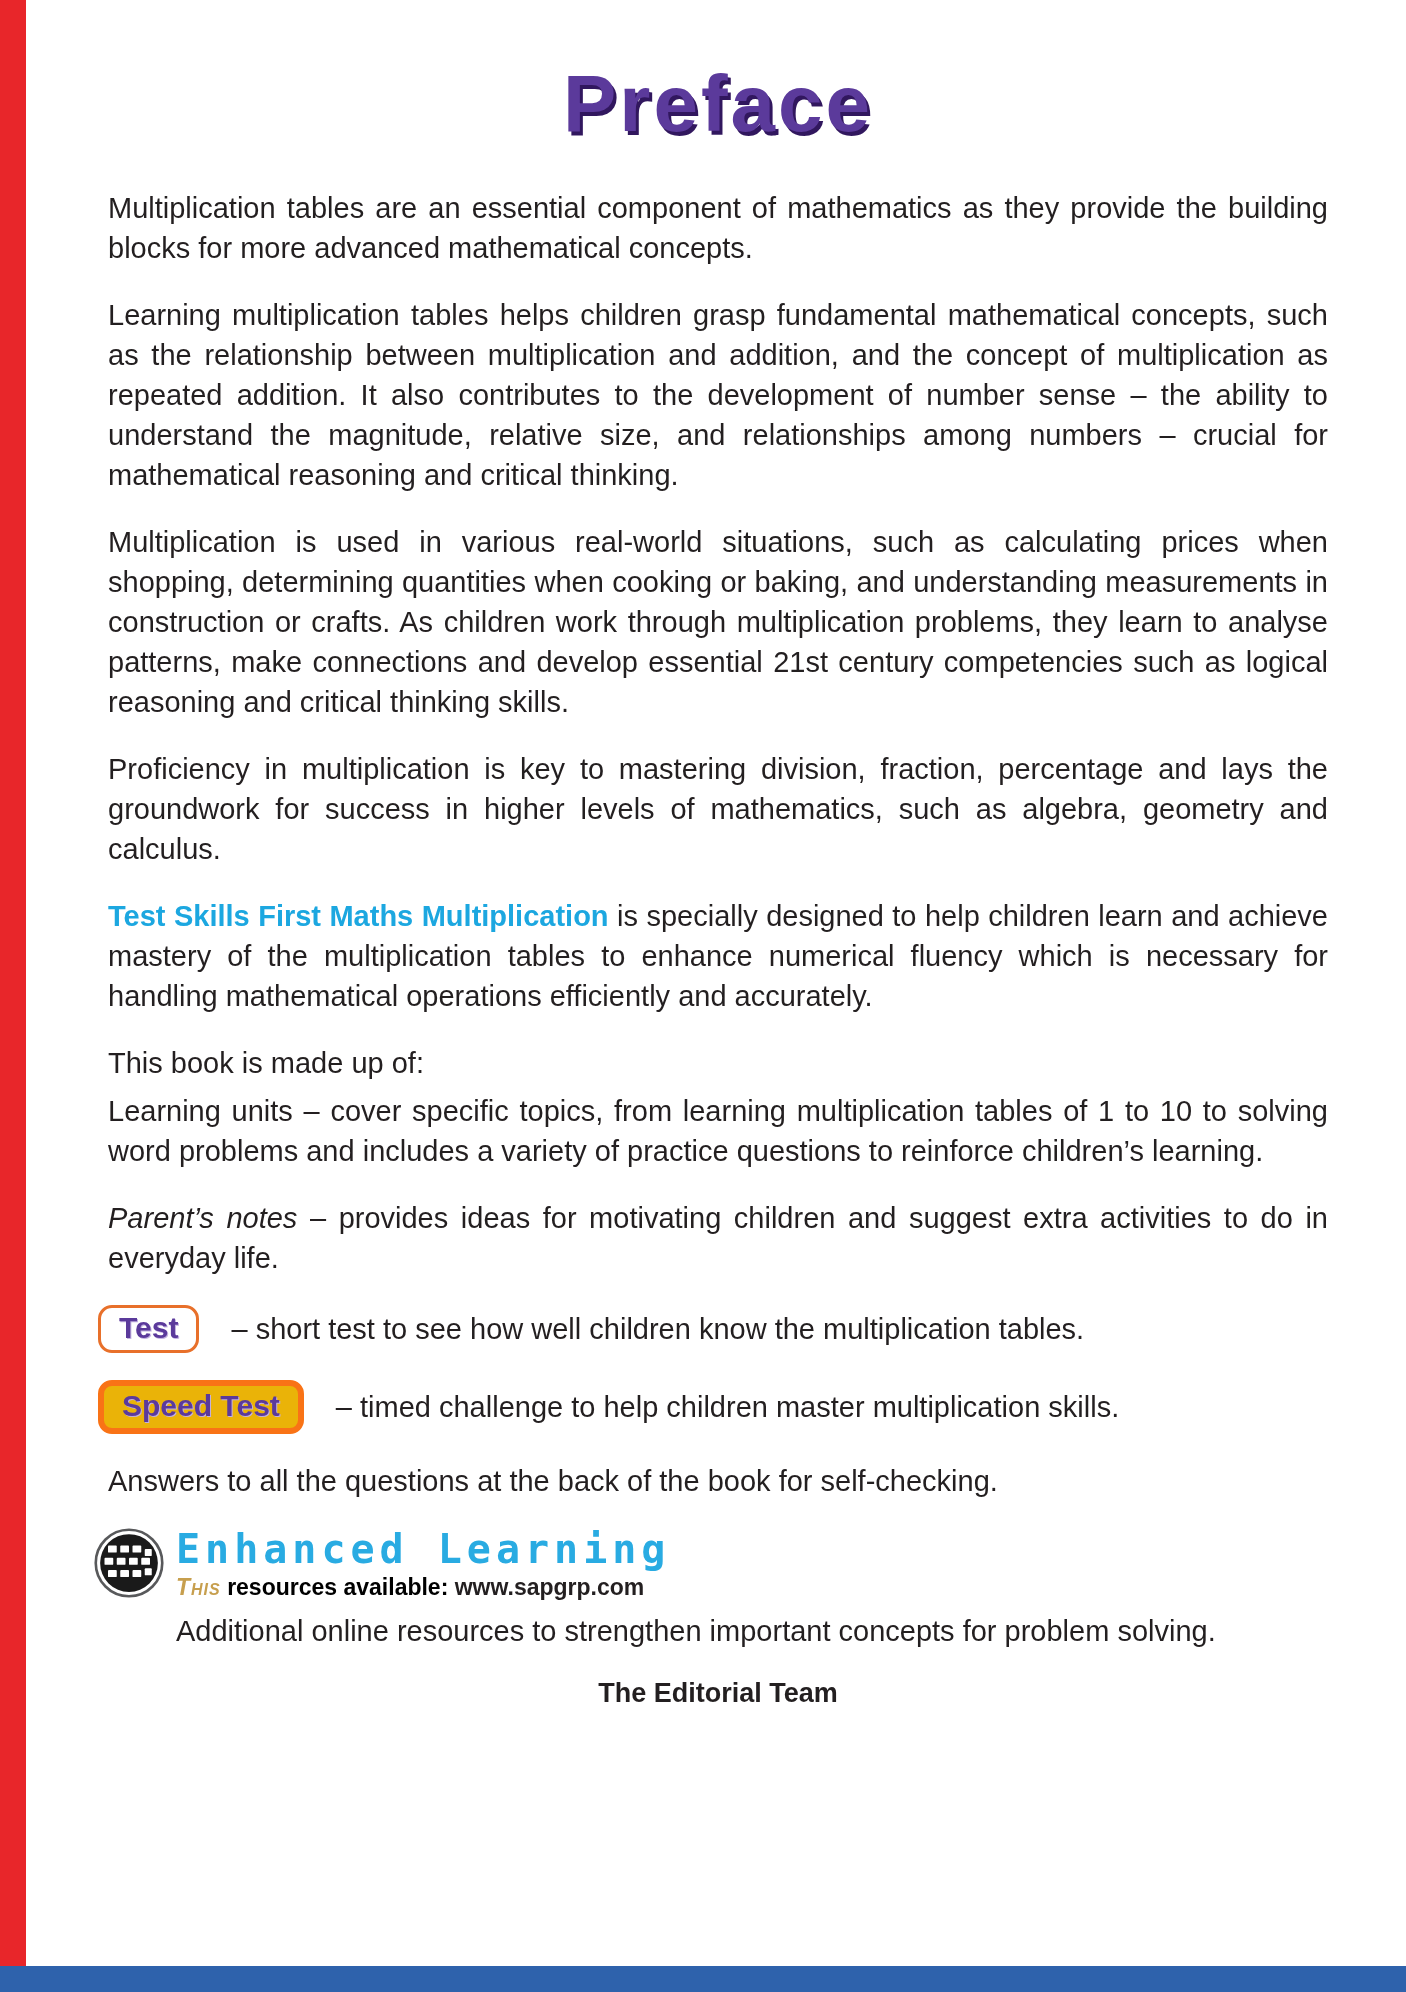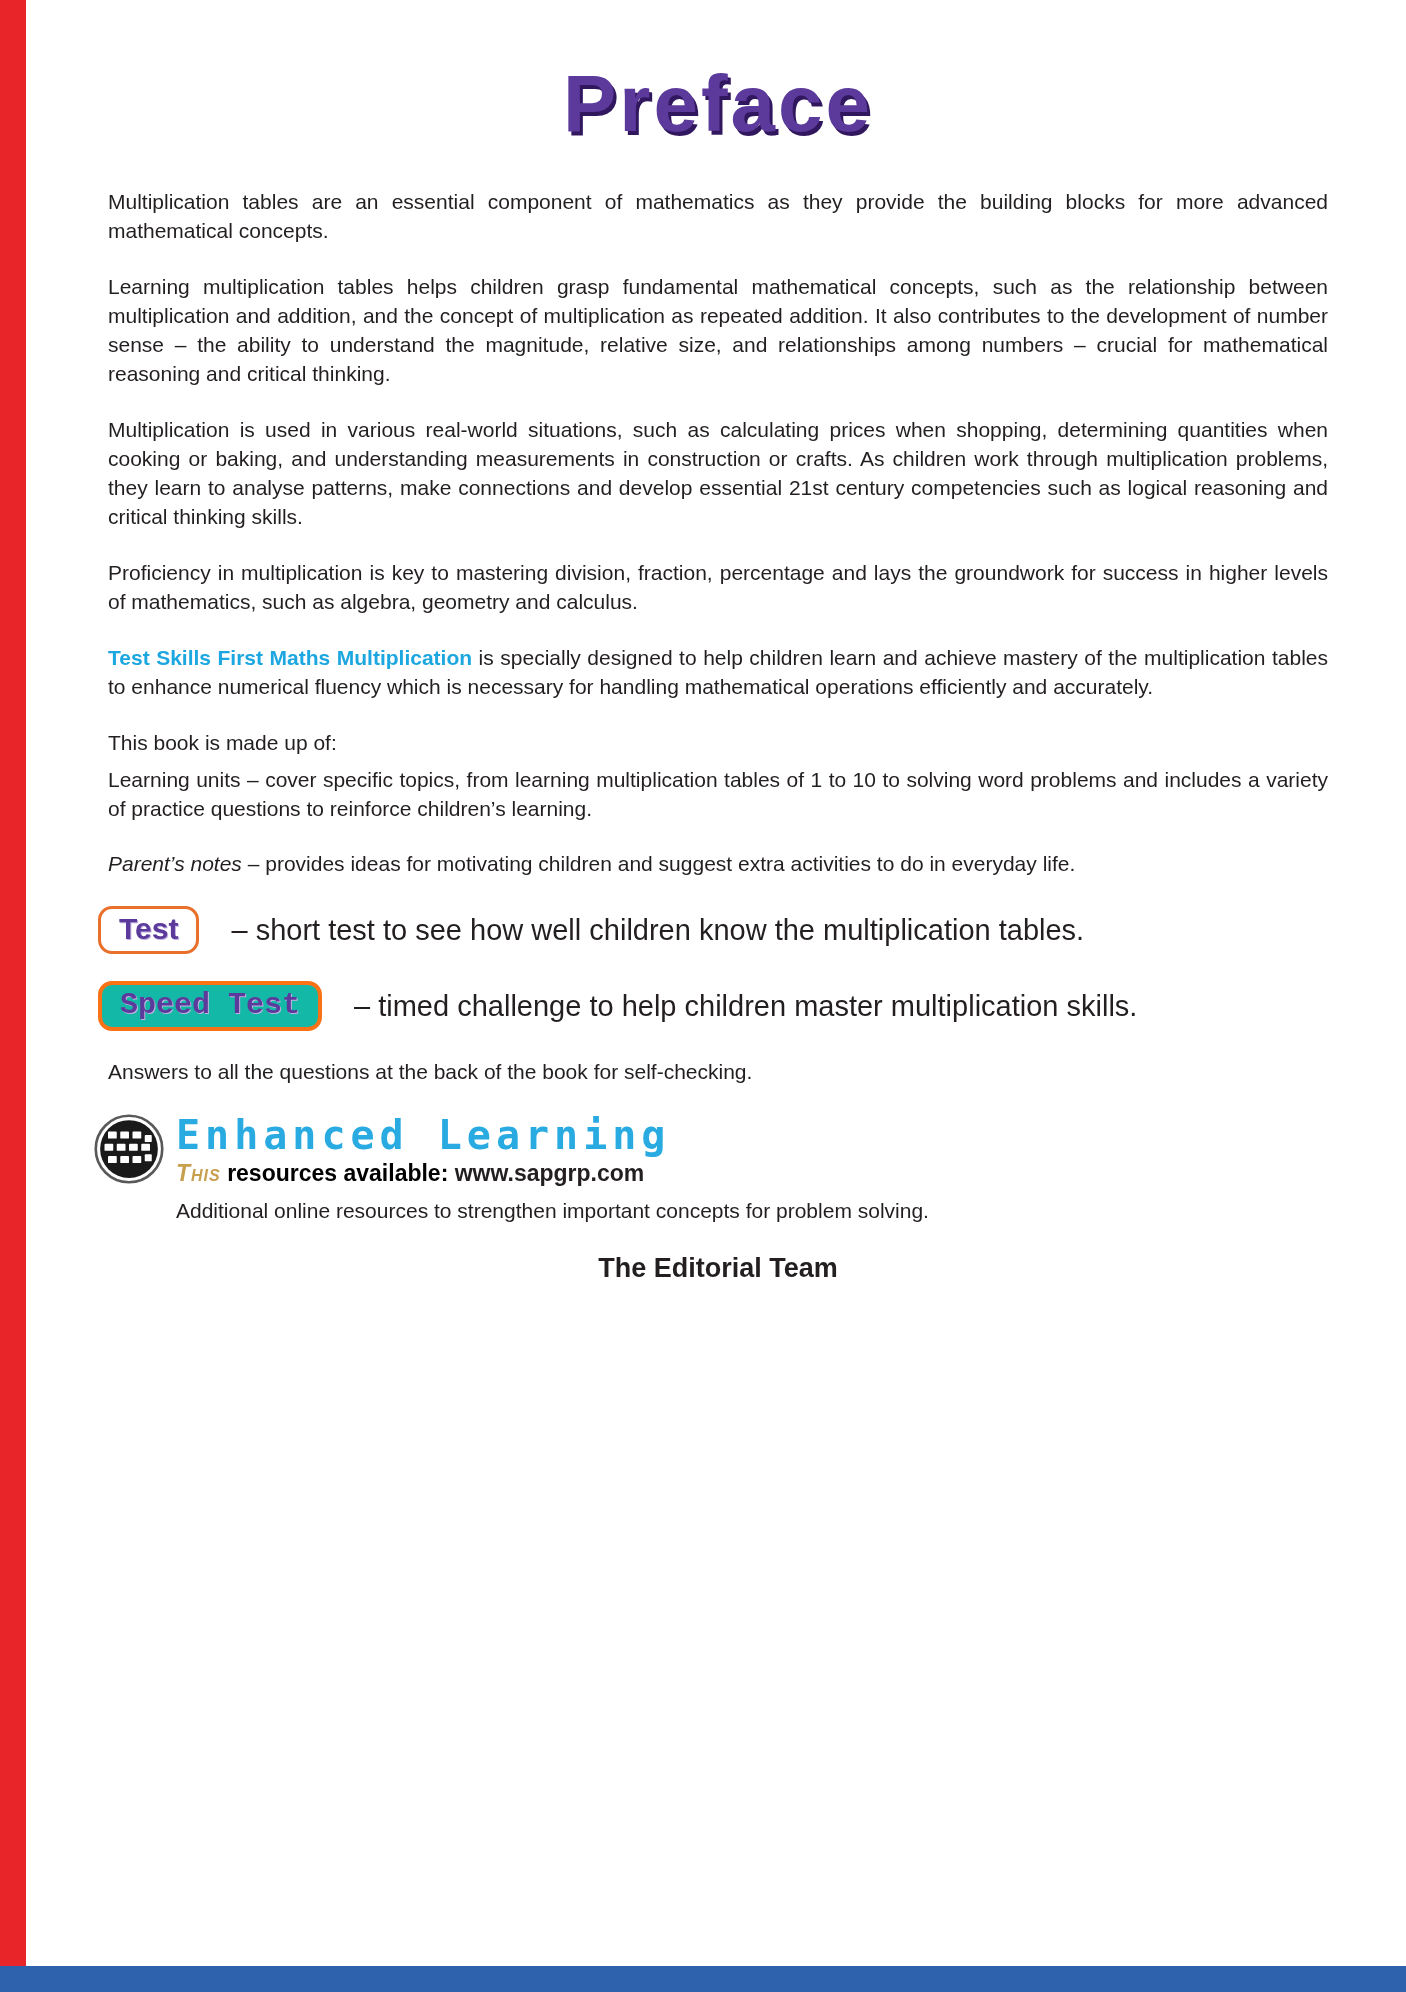--- a/index.html
+++ b/index.html
@@ -29,21 +29,21 @@
     text-align: center;
     font-size: 80px;
     font-weight: bold;
     letter-spacing: 3px;
     color: #5b3a9b;
     text-shadow: 3px 4px 0 #31175e;
     margin: 0 0 38px 0;
   }
   .para {
     text-align: justify;
-    font-size: 21px;
+    font-size: 29px;
     line-height: 1.38;
     margin: 0 0 27px 0;
   }
   .para.tight { margin-bottom: 8px; }
   .lead-blue { color: #1ca7e0; font-weight: bold; }
   .lead-italic { font-style: italic; }
   .badge-line {
     display: flex;
     align-items: center;
     gap: 32px;
@@ -54,21 +54,21 @@
     display: inline-block;
     border-radius: 14px;
     padding: 3px 18px 5px 18px;
     font-weight: bold;
     font-size: 30px;
     color: #5b3a9b;
     white-space: nowrap;
     text-shadow: 1px 1px 0 #c3b2e0;
   }
   .badge.test  { border: 3px solid #e8702a; background: #ffffff; }
-  .badge.speed { border: 4px solid #f97316; background: #14b8a6; font-family: Liberation Mono, monospace; }
+  .badge.speed { border: 6px solid #f97316; background: #eab308; }
   .badge-text { flex: 1; }
   .enhanced {
     display: flex;
     align-items: flex-start;
     gap: 12px;
     margin: 16px 0 10px -14px;
   }
   .enh-icon { width: 70px; height: 70px; flex: 0 0 auto; }
   .enh-title {
     font-size: 40px;

